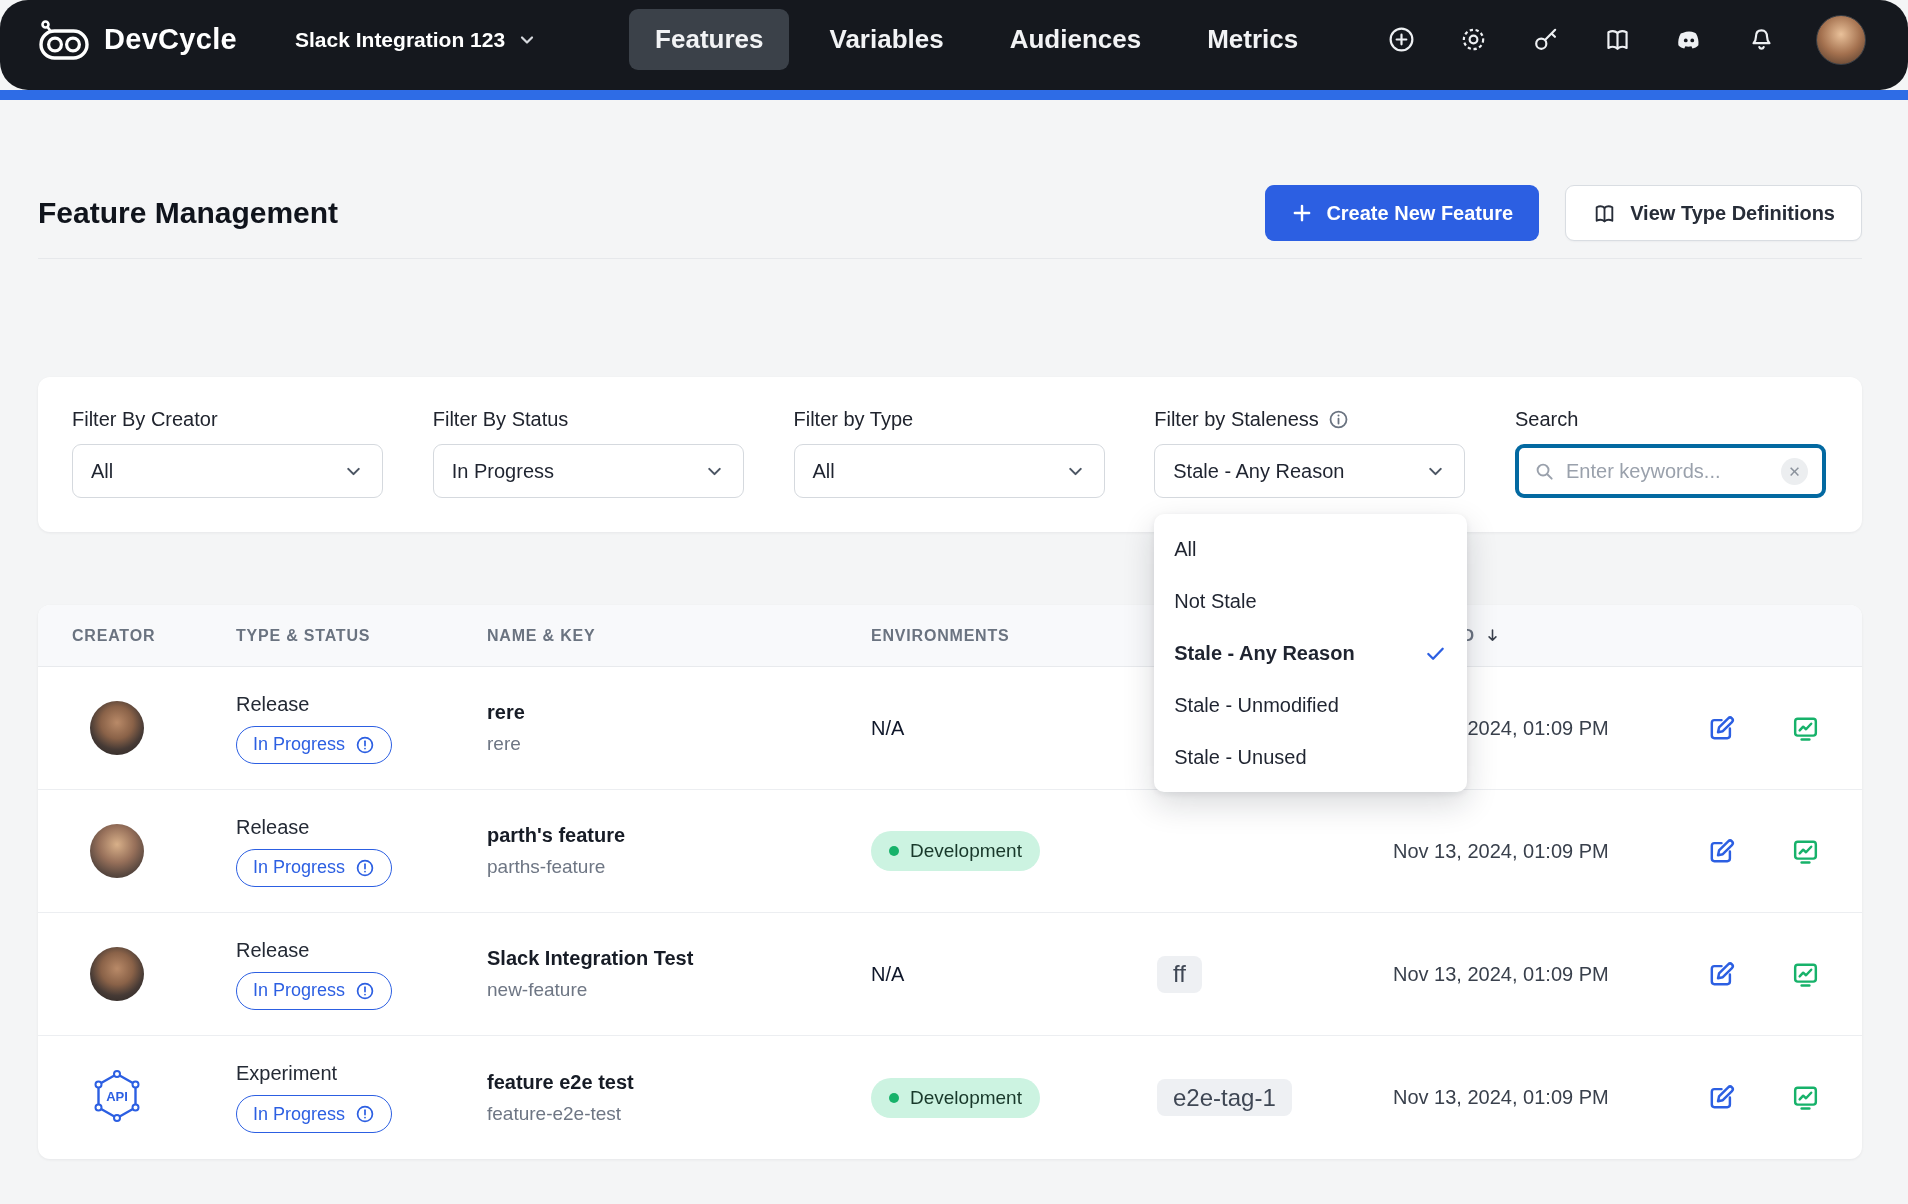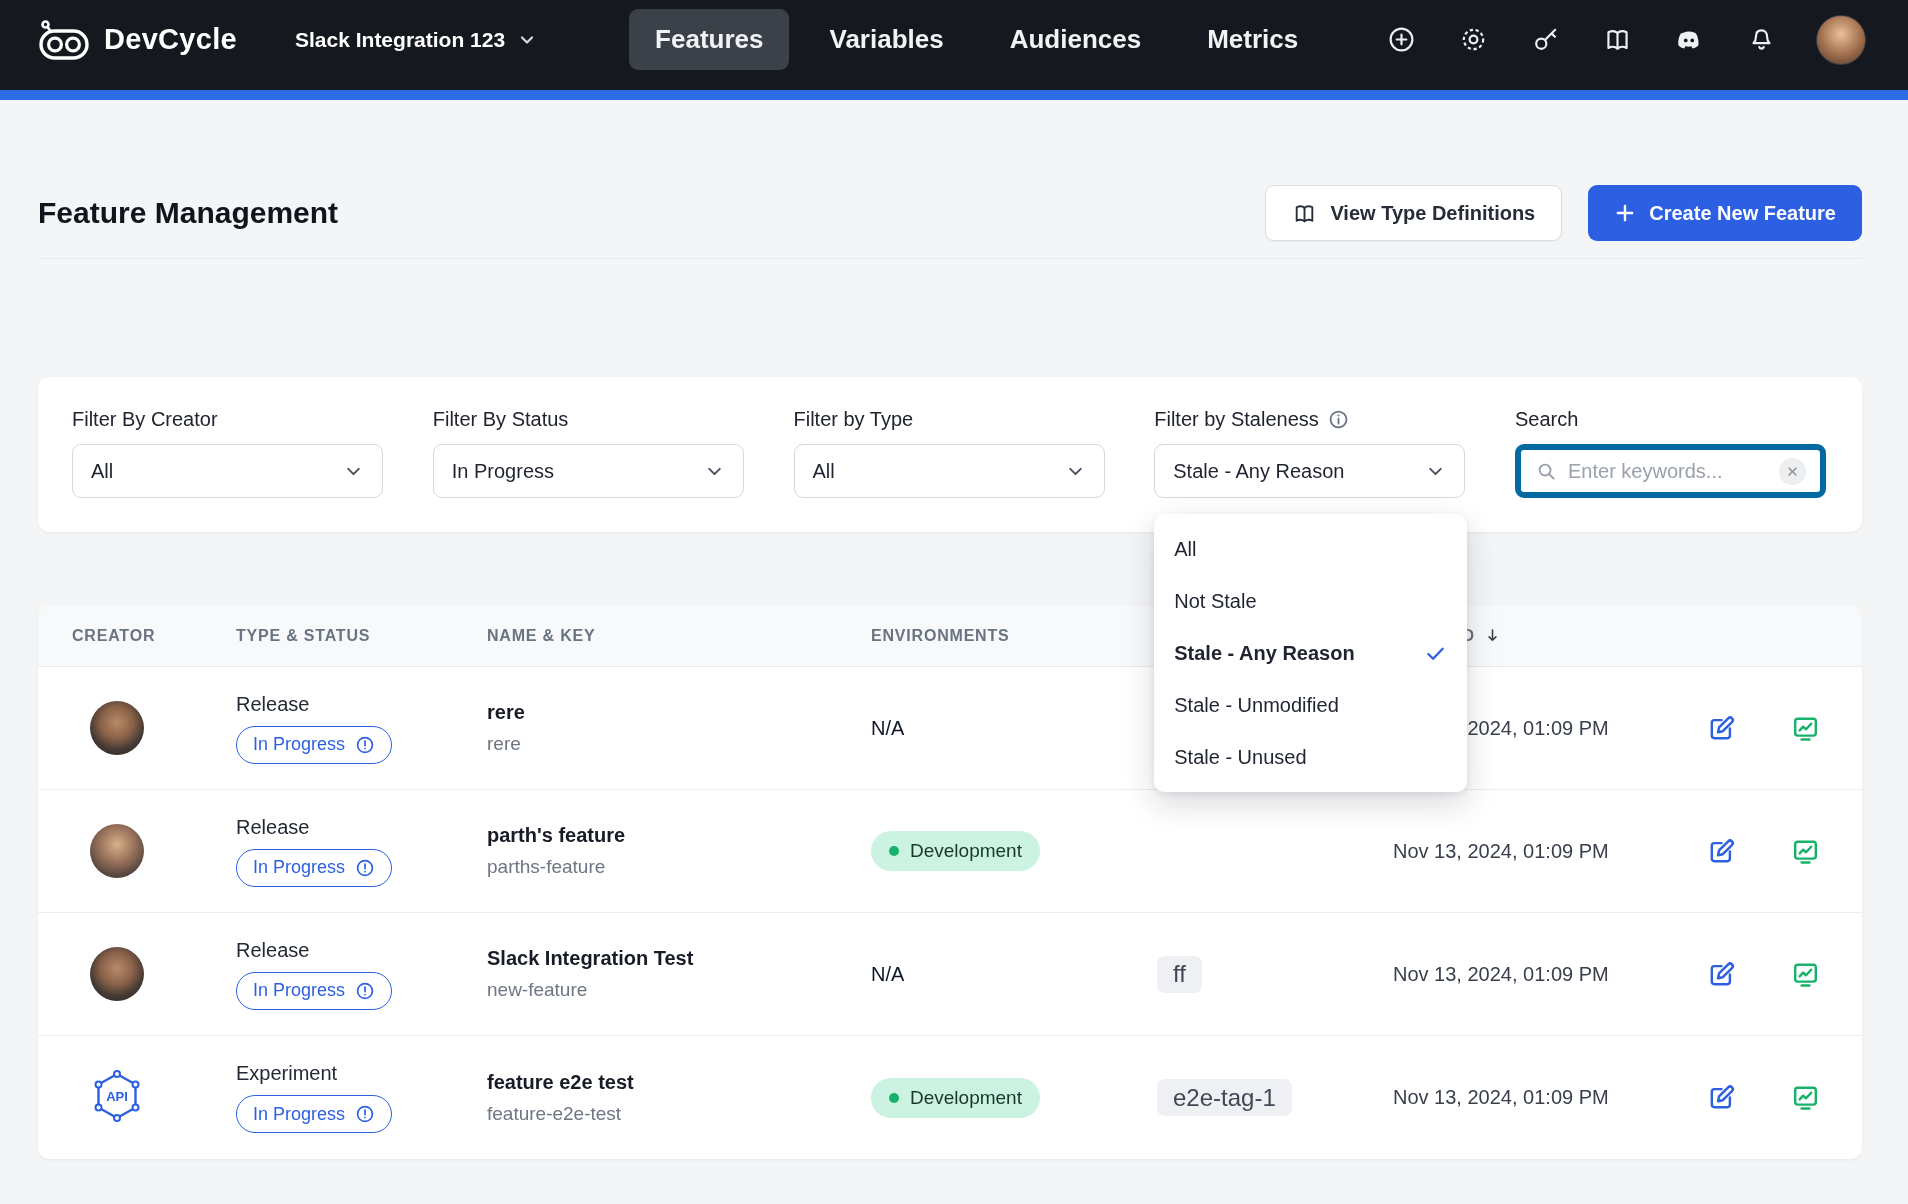--- a/index.html
+++ b/index.html
@@ -11,20 +11,21 @@
     overflow:hidden;
     position:relative;
   }
   svg { display:block; }
 
   
   .navbar {
     height:90px; background:var(--navbar_bg,#15181e);
     display:flex; align-items:center;
     padding:0 42px 11px 38px;
+    border-radius:28px;
   }
   .brand { display:flex; align-items:center; gap:14px; }
   .brand-name { color:#fff; font-size:29px; font-weight:700; letter-spacing:.3px; }
   .project-select {
     margin-left:58px; display:flex; align-items:center; gap:12px;
     color:#fff; font-size:21px; font-weight:700; cursor:pointer;
   }
   .nav-tabs { margin-left:92px; display:flex; align-items:center; gap:14px; }
   .nav-tab {
     color:#f2f3f5; font-size:26px; font-weight:600;
@@ -62,21 +63,21 @@
   }
   .filter-group { width:311px; position:relative; }
   .filter-label { display:flex; align-items:center; gap:9px;
     font-size:20px; font-weight:500; color:#20242e; margin-bottom:13px; height:24px; }
   .select {
     height:54px; border:1px solid #d5d9de; border-radius:9px; background:#fff;
     display:flex; align-items:center; justify-content:space-between;
     padding:0 18px; font-size:20px; color:#1f2430; cursor:pointer;
   }
   .search-box {
-    height:54px; border:6px solid #0369a1; border-radius:9px; background:#fff;
+    height:54px; border:4px solid #0369a1; border-radius:9px; background:#fff;
     display:flex; align-items:center; padding:0 14px; gap:10px;
   }
   .search-box input {
     border:none; outline:none; flex:1; font-size:20px; min-width:0;
     font-family:"Liberation Sans", sans-serif; color:#1f2430;
   }
   .search-box input::placeholder { color:#9aa1ac; }
   .clear-btn { width:27px; height:27px; border-radius:50%; background:#eceef0;
     display:flex; align-items:center; justify-content:center; cursor:pointer;
     color:#8b929c; font-size:15px; line-height:1; flex:0 0 auto; }
@@ -216,36 +217,36 @@
     <div class="nav-avatar"></div>
   </div>
 </nav>
 <div class="blue-strip"></div>
 
 <div class="page">
 
   <div class="page-header">
     <div class="page-title">Feature Management</div>
     <div class="header-actions">
+      <button class="btn btn-primary">
+        <span>
+          <svg width="22" height="22" viewBox="0 0 20 20" fill="none" stroke="#ffffff" stroke-width="2.2" stroke-linecap="round">
+              <path d="M10 3.5v13M3.5 10h13"></path>
+            </svg>
+        </span>
+        <span>Create New Feature</span>
+      </button>
       <button class="btn btn-secondary">
         <span>
           <svg width="25" height="25" viewBox="0 0 24 24" fill="none" stroke="#272d38" stroke-width="1.8" stroke-linecap="round" stroke-linejoin="round">
               <path d="M12 6.5C10 4.8 6.8 4.8 4.5 6v13c2.3-1.2 5.5-1.2 7.5.5 2-1.7 5.2-1.7 7.5-.5V6c-2.3-1.2-5.5-1.2-7.5.5z"></path>
               <path d="M12 7v12.5"></path>
             </svg>
         </span>
         <span>View Type Definitions</span>
-      </button>
-      <button class="btn btn-primary">
-        <span>
-          <svg width="22" height="22" viewBox="0 0 20 20" fill="none" stroke="#ffffff" stroke-width="2.2" stroke-linecap="round">
-              <path d="M10 3.5v13M3.5 10h13"></path>
-            </svg>
-        </span>
-        <span>Create New Feature</span>
       </button>
     </div>
   </div>
   <div class="divider"></div>
 
   <div class="filter-card">
 
     <div class="filter-group">
       <div class="filter-label">Filter By Creator</div>
       <div class="select">

